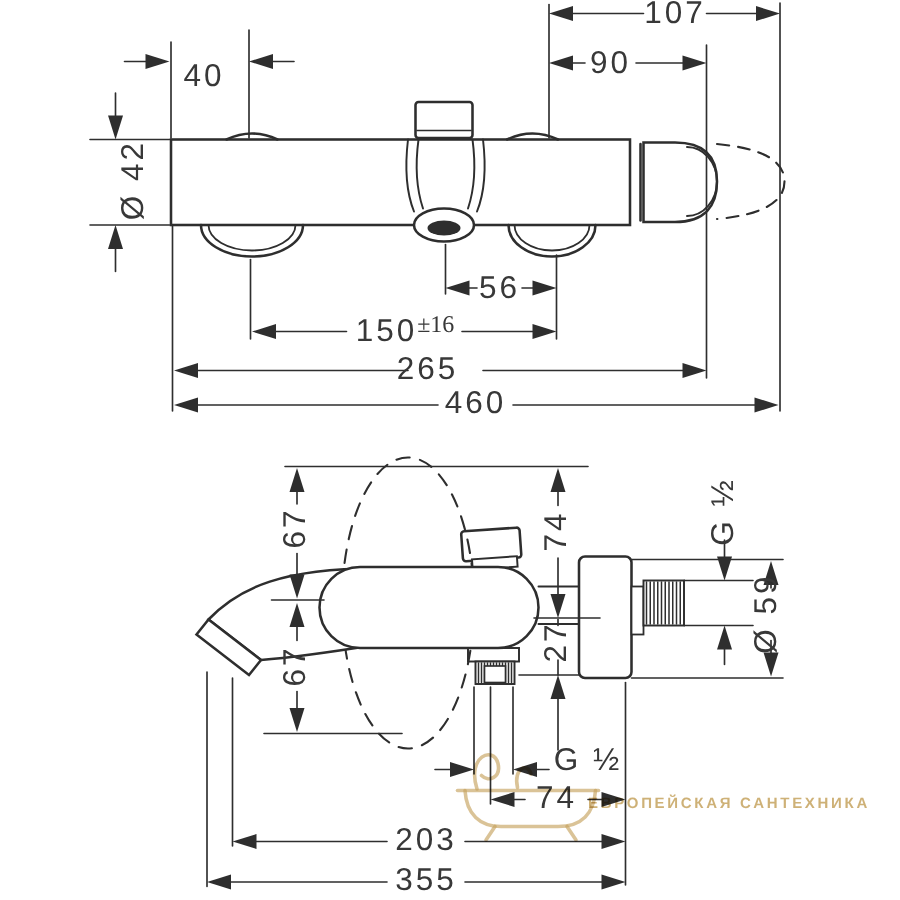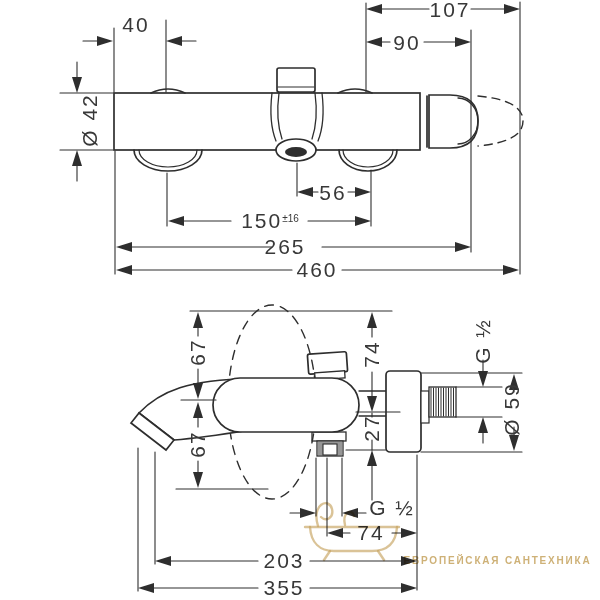--- a/index.html
+++ b/index.html
@@ -2,28 +2,28 @@
 <html><head>
 <meta charset="utf-8">
 <style>
   html,body{margin:0;padding:0;background:#ffffff;}
   .canvas{position:relative;width:600px;height:600px;background:#fff;overflow:hidden;
           font-family:"Liberation Sans",sans-serif;}
   .art{position:absolute;left:0;top:0;}
   .lbl{position:absolute;transform:translate(-50%,-50%);font-size:21px;letter-spacing:2px;
        color:#383838;white-space:nowrap;line-height:1;}
   .rot{transform:translate(-50%,-50%) rotate(-90deg);}
-  .sup{font-size:10px;vertical-align:6px;letter-spacing:0;}
+  .sup{font-size:16px;vertical-align:6px;letter-spacing:0;font-family:Liberation Serif, serif;}
   .wm{mix-blend-mode:multiply;pointer-events:none;}
   .wm-brand{position:absolute;left:493px;top:522px;transform:translate(-50%,-50%);
             font-family:"Liberation Serif",serif;font-size:31px;letter-spacing:2px;
             color:rgba(198,163,95,0.60);white-space:nowrap;}
-  .wm-tag{position:absolute;left:486px;top:560px;transform:translate(-50%,-50%);
+  .wm-tag{position:absolute;left:486px;top:536px;transform:translate(-50%,-50%);
           font-family:"Liberation Sans",sans-serif;font-size:10px;font-weight:700;
-          letter-spacing:1.8px;color:rgba(198,163,95,0.85);white-space:nowrap;padding-left:23px;}
+          letter-spacing:1.8px;color:rgba(198,163,95,0.85);white-space:nowrap;}
 </style>
 </head>
 <body>
 
 <div class="canvas">
 
   <svg class="art" width="600" height="600" viewBox="0 0 600 600">
     <g stroke="#2e2e2e" fill="none" stroke-width="1.7" stroke-linecap="round">
 
       <g>
@@ -209,21 +209,21 @@
             <polygon points="417,533 401,528 401,538"></polygon>
           <polygon points="155,561 171,556 171,566"></polygon>
             <polygon points="417,561 401,556 401,566"></polygon>
           <polygon points="138,588 154,583 154,593"></polygon>
             <polygon points="417,588 401,583 401,593"></polygon>
         </g>
       </g>
     </g>
   </svg>
 
-  <div class="lbl" style="left:136px;top:24px">40</div>
+  <div class="lbl" style="left:136px;top:51px">40</div>
   <div class="lbl" style="left:450px;top:9px">107</div>
   <div class="lbl" style="left:407px;top:42px">90</div>
   <div class="lbl rot" style="left:89px;top:120px">Ø 42</div>
   <div class="lbl" style="left:333px;top:192px">56</div>
   <div class="lbl" style="left:270px;top:220px"><span>150</span><span class="sup">±16</span></div>
   <div class="lbl" style="left:285px;top:246px">265</div>
   <div class="lbl" style="left:317px;top:269px">460</div>
 
   <div class="lbl rot" style="left:197px;top:352px">67</div>
   <div class="lbl rot" style="left:197px;top:444px">67</div>

